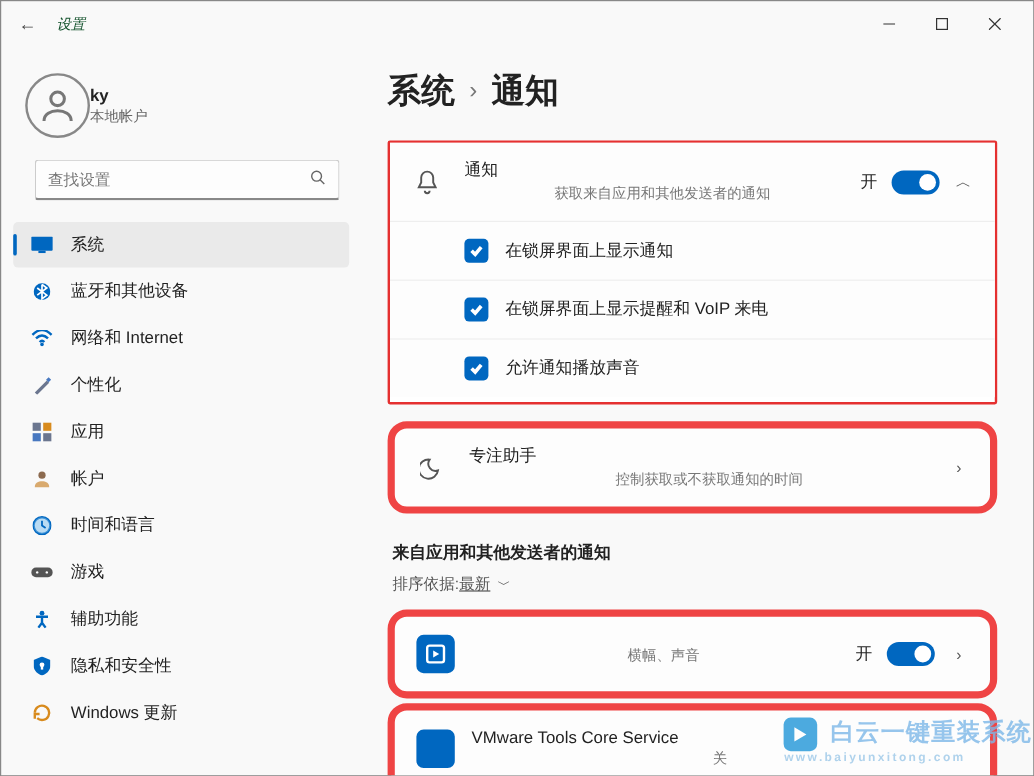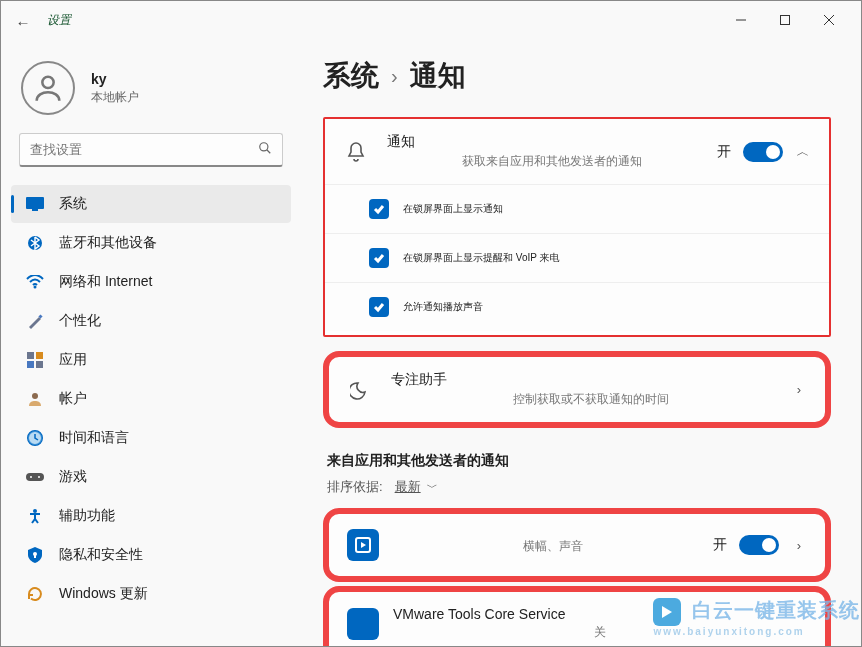--- a/index.html
+++ b/index.html
@@ -56,25 +56,25 @@
       display: flex; align-items: center;
       padding: 10px 20px 18px 20px;
     }
     .avatar {
       width: 54px; height: 54px;
       border-radius: 50%;
       border: 2px solid #888;
       display: flex; align-items: center; justify-content: center;
       color: #555;
     }
-    .userinfo { margin-left: 16px; }
+    .userinfo { }
     .username { font-size: 14px; font-weight: 600; color: #222; }
     .usertype { font-size: 12px; color: #666; margin-top: 2px; }
     .searchbox {
-      margin: 0 18px 18px 18px;
+      margin: 0 18px 18px 28px;
       height: 34px;
       border: 1px solid #ccc;
       border-bottom: 2px solid #888;
       background: #fdfdfd;
       display: flex; align-items: center;
       padding: 0 10px;
       border-radius: 3px;
     }
     .searchbox input {
       flex: 1;
@@ -172,23 +172,23 @@
     }
     .chevron {
       font-size: 13px;
       color: #555;
       width: 16px;
       text-align: center;
     }
     .sub-options { border-top: 1px solid #eee; }
     .sub-row {
       display: flex; align-items: center;
-      padding: 14px 18px 14px 44px;
+      padding: 14px 18px 14px 62px;
       border-top: 1px solid #eee;
-      font-size: 10px;
+      font-size: 14px;
       color: #222;
     }
     .sub-row:first-child { border-top: none; }
     .checkbox {
       width: 20px; height: 20px;
       background: #0067c0;
       border-radius: 4px;
       display: flex; align-items: center; justify-content: center;
       margin-right: 14px;
       flex-shrink: 0;
@@ -199,21 +199,21 @@
       font-weight: 600;
       color: #222;
       margin: 24px 0 8px 4px;
     }
     .sort-row {
       font-size: 13px;
       color: #555;
       margin: 0 0 12px 4px;
       display: flex; align-items: center;
     }
-    .sort-val { text-decoration: underline; margin-left: 12px; }
+    .sort-val { text-decoration: underline; margin-left: 0; }
     .sort-chev { margin-left: 6px; font-size: 11px; }
     .app-icon {
       width: 32px; height: 32px;
       background: #0067c0;
       border-radius: 6px;
       display: flex; align-items: center; justify-content: center;
       margin-right: 14px;
     }
     .app-icon.solid { background: #0067c0; }
     .app-icon svg { fill: #fff; }

